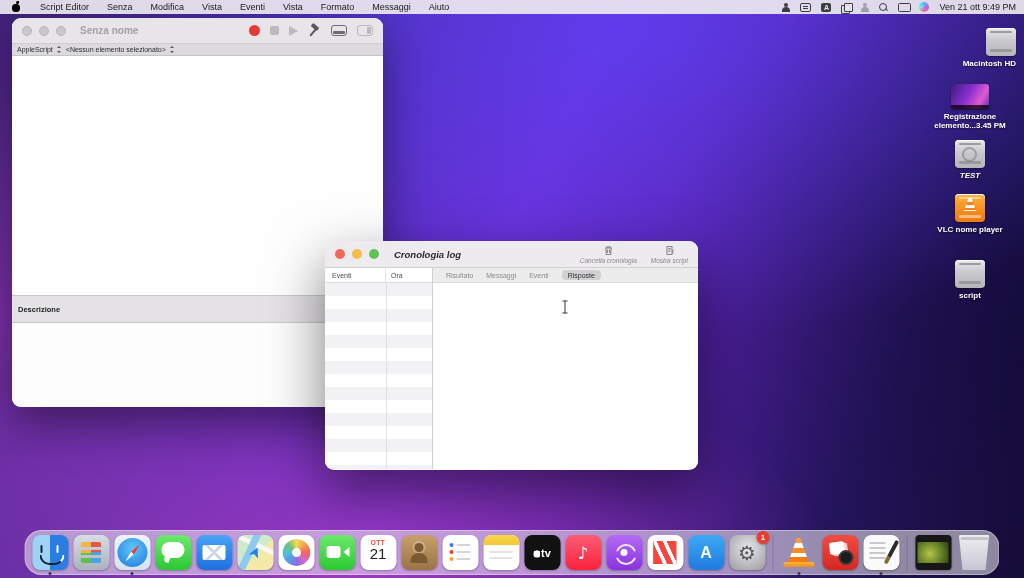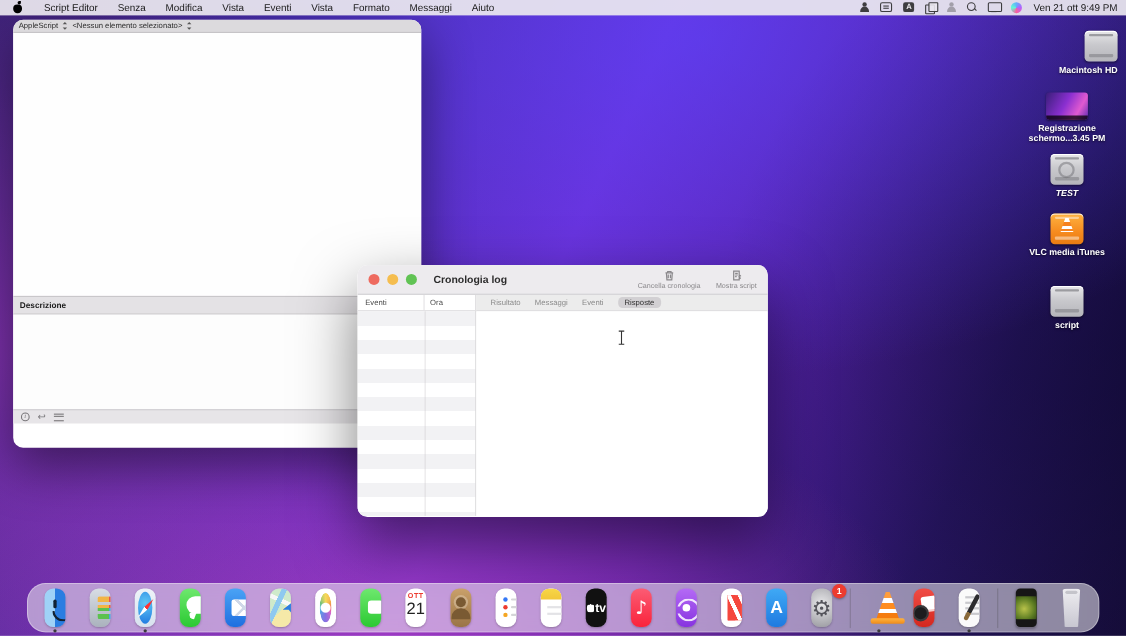--- a/index.html
+++ b/index.html
@@ -15,21 +15,21 @@
       linear-gradient(115deg,#31206f 0%,#4a2ba8 26%,#6d2fd6 48%,#5a23b0 63%,#2a1766 83%,#190f3e 100%);
   }
   
   .menubar { position:absolute; top:0; left:0; right:0; height:14px; z-index:50;
     background:rgba(236,233,240,.92); display:flex; align-items:center; font-size:9px; color:#1a1a1a; padding:0 8px; }
   .menubar .apple { width:9px; height:10px; margin:0 10px 0 4px; position:relative; }
   .menubar .apple::before { content:""; position:absolute; left:0; top:2px; width:8px; height:8px; background:#000; border-radius:45% 45% 48% 48%; }
   .menubar .apple::after { content:""; position:absolute; left:4px; top:-1px; width:3px; height:3px; background:#000; border-radius:60% 0 60% 60%; }
   .mitem { padding:0 9px; white-space:nowrap; }
   .mitem.app { font-weight:400; }
-  .mb-right { margin-left:auto; display:flex; gap:10px; }
+  .mb-right { margin-left:auto; display:flex; align-items:center; gap:10px; }
   .sico { display:inline-block; position:relative; opacity:.85; }
   .ico-user { width:8px; height:9px; }
   .ico-user::before { content:""; position:absolute; left:2px; top:0; width:4px; height:4px; border-radius:50%; background:#222;}
   .ico-user::after { content:""; position:absolute; left:0; top:4px; width:8px; height:5px; border-radius:4px 4px 0 0; background:#222;}
   .ico-box { width:11px; height:9px; border:1px solid #222; border-radius:2px; }
   .ico-box::after{ content:""; position:absolute; left:2px; top:2px; right:2px; height:1px; background:#222; box-shadow:0 2px 0 #222;}
   .ico-abox { width:10px; height:9px; background:#222; border-radius:2px; color:#ececec; font-size:7px; font-weight:700; text-align:center; line-height:9px;}
   .ico-copy { width:10px; height:9px; }
   .ico-copy::before{ content:""; position:absolute; left:0; top:2px; width:7px; height:7px; border:1px solid #222; border-radius:1px;}
   .ico-copy::after{ content:""; position:absolute; left:3px; top:0; width:7px; height:7px; border:1px solid #222; border-radius:1px; background:rgba(236,233,240,.9);}
@@ -81,30 +81,30 @@
   .hammer::after { content:""; position:absolute; left:4px; top:4px; width:2px; height:9px; background:#5a585b; transform:rotate(40deg); border-radius:1px; }
   .paneb { width:16px; height:11px; border:1.3px solid #6e6c6f; border-radius:3px; position:relative; }
   .paneb::after { content:""; position:absolute; left:1px; right:1px; bottom:1px; height:3px; background:#6e6c6f; border-radius:1px; }
   .paneb.dis { border-color:#bbb9bc; }
   .paneb.dis::after { left:auto; top:1px; bottom:1px; right:1px; width:4px; height:auto; background:#bbb9bc; }
   .se-nav { height:12px; background:#dcdadd; border-bottom:1px solid #c6c4c7; display:flex; align-items:center; gap:4px; padding:0 5px; font-size:7px; color:#2c2c2c; }
   .chev { display:inline-block; width:5px; height:7px; position:relative; }
   .chev::before { content:""; position:absolute; left:0; top:0; border-left:2.5px solid transparent; border-right:2.5px solid transparent; border-bottom:2.5px solid #555; }
   .chev::after { content:""; position:absolute; left:0; bottom:0; border-left:2.5px solid transparent; border-right:2.5px solid transparent; border-top:2.5px solid #555; }
   .se-editor { height:239px; background:#fefefe; }
-  .se-descbar { height:17px; background:#e4e2e5; border-top:1px solid #c9c7ca; border-bottom:1px solid #c9c7ca; display:flex; align-items:center; padding:0 6px; font-size:7.5px; font-weight:700; color:#1c1c1c; }
+  .se-descbar { height:28px; background:#e4e2e5; border-top:1px solid #c9c7ca; border-bottom:1px solid #c9c7ca; display:flex; align-items:center; padding:0 6px; font-size:7.5px; font-weight:700; color:#1c1c1c; }
   .se-desc { height:86px; background:#fdfdfd; }
   .se-foot { height:13px; background:#e7e5e8; border-top:1px solid #cfcdd0; display:flex; align-items:center; gap:7px; padding:0 7px; }
   .f-info { width:8px; height:8px; border:1px solid #7a787b; border-radius:50%; font-size:6px; color:#7a787b; text-align:center; line-height:7px; font-style:italic; font-family:"Liberation Serif",serif;}
   .f-ret { font-size:9px; color:#7a787b; line-height:8px; }
   .f-list { width:9px; height:7px; border-top:1.4px solid #7a787b; border-bottom:1.4px solid #7a787b; position:relative; }
   .f-list::after { content:""; position:absolute; left:0; right:0; top:1.4px; height:1.4px; background:#7a787b; }
   
   .lw { left:325px; top:241px; width:373px; height:229px; z-index:3; box-shadow:0 22px 55px rgba(0,0,0,.5); }
-  .lw-titlebar { height:27px; background:#edebee; border-bottom:1px solid #d2d0d3; display:flex; align-items:center; padding:0 10px; position:relative; }
+  .lw-titlebar { height:27px; background:#edebee; border-bottom:1px solid #d2d0d3; display:flex; align-items:center; padding:0 10px; position:relative;font-style:italic; }
   .tl.red { background:#ee6a5f; } .tl.yel { background:#f5bd4f; } .tl.grn { background:#61c354; }
   .lw .tl { margin-right:7px; width:10px; height:10px; }
   .lw-title { font-size:9.5px; font-weight:700; color:#2b2b2b; margin-left:8px; }
   .lw-tools { margin-left:auto; display:flex; gap:14px; }
   .tool { display:flex; flex-direction:column; align-items:center; gap:1px; color:#8a888b; font-size:6.5px; }
   .tool svg { display:block; }
   .lw-body { display:flex; height:201px; }
   .lw-left { width:108px; border-right:1px solid #d2d0d3; display:flex; flex-direction:column; }
   .lw-lhead { height:15px; border-bottom:1px solid #dddbde; display:flex; align-items:center; font-size:7px; color:#4a4a4a; background:#fff; flex:0 0 auto;}
   .lw-lhead .c1 { padding-left:7px; width:61px; border-right:1px solid #e3e1e4; height:100%; display:flex; align-items:center;}
@@ -114,21 +114,21 @@
   .lw-right { flex:1; display:flex; flex-direction:column; }
   .lw-tabs { height:15px; background:#ececec; border-bottom:1px solid #dddbde; display:flex; align-items:center; gap:13px; padding-left:13px; font-size:7px; color:#8a8a8a; flex:0 0 auto;}
   .tab.sel { background:#d2d0d3; color:#2e2e2e; border-radius:4px; padding:1.5px 6px; }
   .lw-content { flex:1; background:#fff; position:relative; }
   .ibeam { position:absolute; left:128px; top:17px; }
   
   .dock { position:absolute; left:50%; transform:translateX(-50%); bottom:3px; height:45px; z-index:40;
     background:rgba(240,238,242,.55); border:1px solid rgba(255,255,255,.35); border-radius:17px;
     display:flex; align-items:center; padding:0 6px; gap:4px; backdrop-filter:blur(6px); }
   .ditem { width:37px; display:flex; flex-direction:column; align-items:center; position:relative; }
-  .ic { width:19px; height:35px; border-radius:8px; position:relative; overflow:hidden; box-shadow:0 1px 2px rgba(0,0,0,.25); }
+  .ic { width:36px; height:35px; border-radius:8px; position:relative; overflow:hidden; box-shadow:0 1px 2px rgba(0,0,0,.25); }
   .ic.noclip { overflow:visible; box-shadow:none; border-radius:0; }
   .dot { width:3px; height:3px; border-radius:50%; background:#3a3a3a; position:absolute; bottom:-5px; }
   .ddiv { width:1px; height:36px; background:rgba(60,60,60,.25); margin:0 3px; }
   .badge { position:absolute; top:-4px; right:-4px; min-width:13px; height:13px; border-radius:7px; background:#ed3b2f; color:#fff; font-size:8px; font-weight:700; display:flex; align-items:center; justify-content:center; padding:0 3px; box-shadow:0 1px 2px rgba(0,0,0,.3); z-index:2;}
   
   .i-finder { background:linear-gradient(90deg,#9fd2f7 0 50%,#2a7de1 50% 100%); }
   .i-finder::before { content:""; position:absolute; left:8px; top:10px; width:2.5px; height:8px; background:#123; border-radius:2px; box-shadow:16px 0 0 #fff; }
   .i-finder::after { content:""; position:absolute; left:7px; top:20px; width:21px; height:8px; border:2.5px solid #123; border-top:none; border-radius:0 0 11px 11px; border-right-color:#fff; }
   .i-launch { background:linear-gradient(180deg,#d8dde4,#aab2bd); }
   .i-launch::before { content:""; position:absolute; left:7px; top:7px; width:21px; height:21px;
@@ -234,41 +234,55 @@
   </span>
 </div>
 
 <div class="desk">
   <div class="dicon" style="top:6px;align-items:flex-end;">
     <div class="drive"></div>
     <div class="lbl">Macintosh HD</div>
   </div>
   <div class="dicon" style="top:62px;">
     <div class="thumb"></div>
-    <div class="lbl">Registrazione schermo...3.45 PM</div>
+    <div class="lbl">Registrazione elemento...3.45 PM</div>
   </div>
   <div class="dicon" style="top:118px;font-style:italic;">
     <div class="drive spiral">
         <span class="mid"></span>
       </div>
     <div class="lbl">TEST</div>
   </div>
   <div class="dicon" style="top:172px;">
     <div class="drive vlc">
         <span class="cone"></span>
       </div>
-    <div class="lbl">VLC media iTunes</div>
+    <div class="lbl">VLC nome player</div>
   </div>
   <div class="dicon" style="top:238px;">
     <div class="drive"></div>
     <div class="lbl">script</div>
   </div>
 </div>
 
 <div class="win se">
+  <div class="se-titlebar">
+    <span class="tl"></span>
+    <span class="tl"></span>
+    <span class="tl"></span>
+    <span class="se-title">Senza nome</span>
+    <span class="se-tools">
+      <span class="rec"></span>
+      <span class="stopb"></span>
+      <span class="playb"></span>
+      <span class="hammer"></span>
+      <span class="paneb"></span>
+      <span class="paneb dis"></span>
+    </span>
+  </div>
   <div class="se-nav">
     <span>AppleScript</span>
     <span class="chev"></span>
     <span>&lt;Nessun elemento selezionato&gt;</span>
     <span class="chev"></span>
   </div>
   <div class="se-editor"></div>
   <div class="se-descbar">
     <span>Descrizione</span>
   </div>

